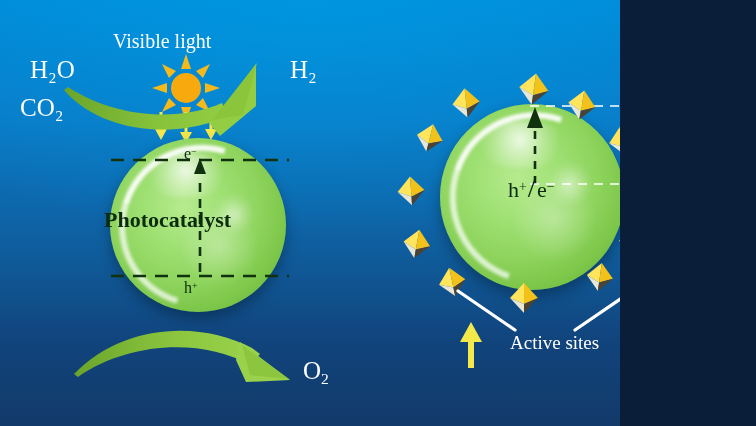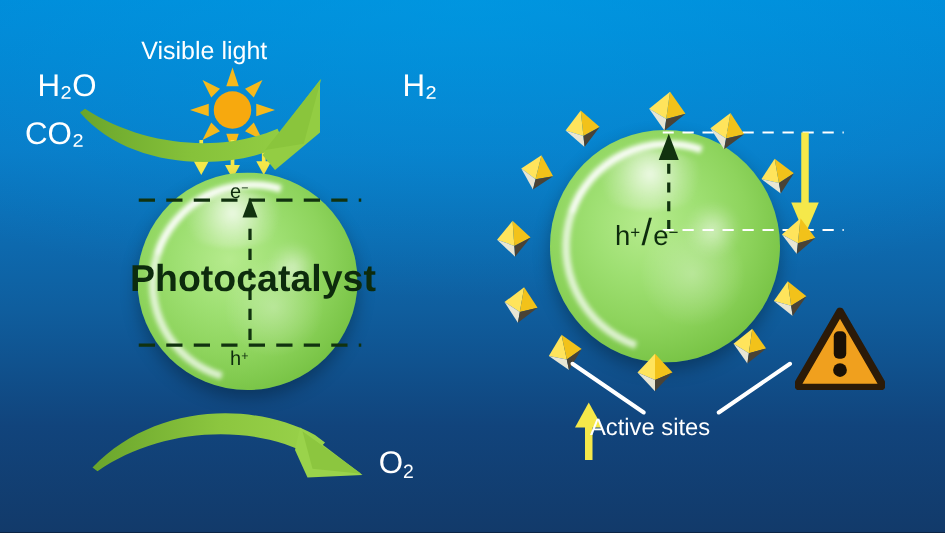--- a/index.html
+++ b/index.html
@@ -1,18 +1,18 @@
 <!DOCTYPE html>
 <html><head>
 <meta charset="utf-8">
 <style>
   html,body{margin:0;padding:0;background:#0a1e3a;}
   #stage{
-    position:relative;width:756px;height:426px;overflow:hidden;
-    font-family:Liberation Sans, sans-serif;
+    position:relative;width:620px;height:426px;overflow:hidden;
+    font-family:Liberation Serif, serif;
     background:
       radial-gradient(ellipse 120% 80% at 50% 0%, rgba(0,160,230,0.55) 0%, rgba(0,160,230,0) 70%),
       linear-gradient(to bottom, #0089d8 0%, #0a7ac6 28%, #0f5e9e 58%, #11447c 80%, #123a6a 100%);
   }
   .lbl{position:absolute;color:#ffffff;white-space:nowrap;line-height:1;}
   .sub{font-size:0.62em;vertical-align:-0.30em;}
   .sup{font-size:0.62em;vertical-align:0.42em;}
   .dark{color:#0d2b0d;}
 
   
@@ -41,21 +41,21 @@
     filter:blur(2px);
   }
   .sphere .refl{
     position:absolute;border-radius:50%;
     background:radial-gradient(circle at 50% 50%, rgba(255,255,255,0.55) 0%, rgba(255,255,255,0.10) 55%, rgba(255,255,255,0) 78%);
     filter:blur(3px);
   }
 
   
   .formula{font-size:25px;}
-  .title-photocat{font-size:30px;font-weight:bold;}
+  .title-photocat{font-size:22px;font-weight:bold;}
   .vis{font-size:20px;}
   .travel{font-size:18px;line-height:1.15;white-space:normal;}
   .active{font-size:19px;}
   .hepair{font-size:22px;}
   .eh{font-size:14px;}
 </style>
 </head>
 <body>
 
 <div id="stage">
@@ -89,21 +89,21 @@
     </g>
   </svg>
 
   <div class="lbl formula" style="left:30px;top:57px;">
     <span>H₂O</span>
   </div>
   <div class="lbl formula" style="left:20px;top:95px;">
     <span>CO₂</span>
   </div>
 
-  <div class="lbl formula" style="left:322px;top:57px;">
+  <div class="lbl formula" style="left:290px;top:57px;">
     <span>H₂</span>
   </div>
 
   <svg style="position:absolute;left:60px;top:58px;" width="250" height="85" viewBox="0 0 250 85">
     <defs>
       <linearGradient id="gA" x1="0" y1="0" x2="1" y2="0">
         <stop offset="0%" stop-color="#6aa52b"></stop>
         <stop offset="55%" stop-color="#86c23a"></stop>
         <stop offset="100%" stop-color="#93cd43"></stop>
       </linearGradient>
@@ -176,21 +176,21 @@
       <line x1="0" y1="84" x2="145" y2="84"></line>
     </g>
   </svg>
 
   <svg style="position:absolute;left:632px;top:104px;" width="24" height="86" viewBox="0 0 24 86">
     <line x1="12" y1="2" x2="12" y2="62" stroke="#f5e84a" stroke-width="6"></line>
     <polygon points="12,84 1,58 23,58" fill="#f5e84a"></polygon>
   </svg>
 
 
-  <div class="lbl dark hepair" style="left:492px;top:172px;">
+  <div class="lbl dark hepair" style="left:508px;top:172px;">
     <span>h</span><span class="sup">+</span><span style="font-size:30px;padding:0 1px;">/</span><span>e</span><span class="sup">−</span>
   </div>
 
   <svg style="position:absolute;left:0;top:0;" width="756" height="426" viewBox="0 0 756 426">
     <defs>
       <g id="dia">
         <polygon points="0,-14 -14,1 0,7" fill="#ffe45c"></polygon>
         <polygon points="0,-14 14,1 0,7" fill="#f2c21a"></polygon>
         <polygon points="-14,1 0,7 0,16" fill="#e8e6d4"></polygon>
         <polygon points="14,1 0,7 0,16" fill="#4a4336"></polygon>
@@ -223,15 +223,15 @@
       <line x1="3" y1="5" x2="60" y2="44"></line>
       <line x1="177" y1="5" x2="120" y2="44"></line>
     </g>
   </svg>
 
   <svg style="position:absolute;left:459px;top:320px;" width="24" height="50" viewBox="0 0 24 50">
     <line x1="12" y1="48" x2="12" y2="18" stroke="#f5e84a" stroke-width="6"></line>
     <polygon points="12,2 1,22 23,22" fill="#f5e84a"></polygon>
   </svg>
 
-  <div class="lbl active" style="left:472px;top:333px;text-align:center;">Active sites</div>
+  <div class="lbl active" style="left:510px;top:333px;text-align:center;">Active sites</div>
 
 </div>
 
 </body></html>

